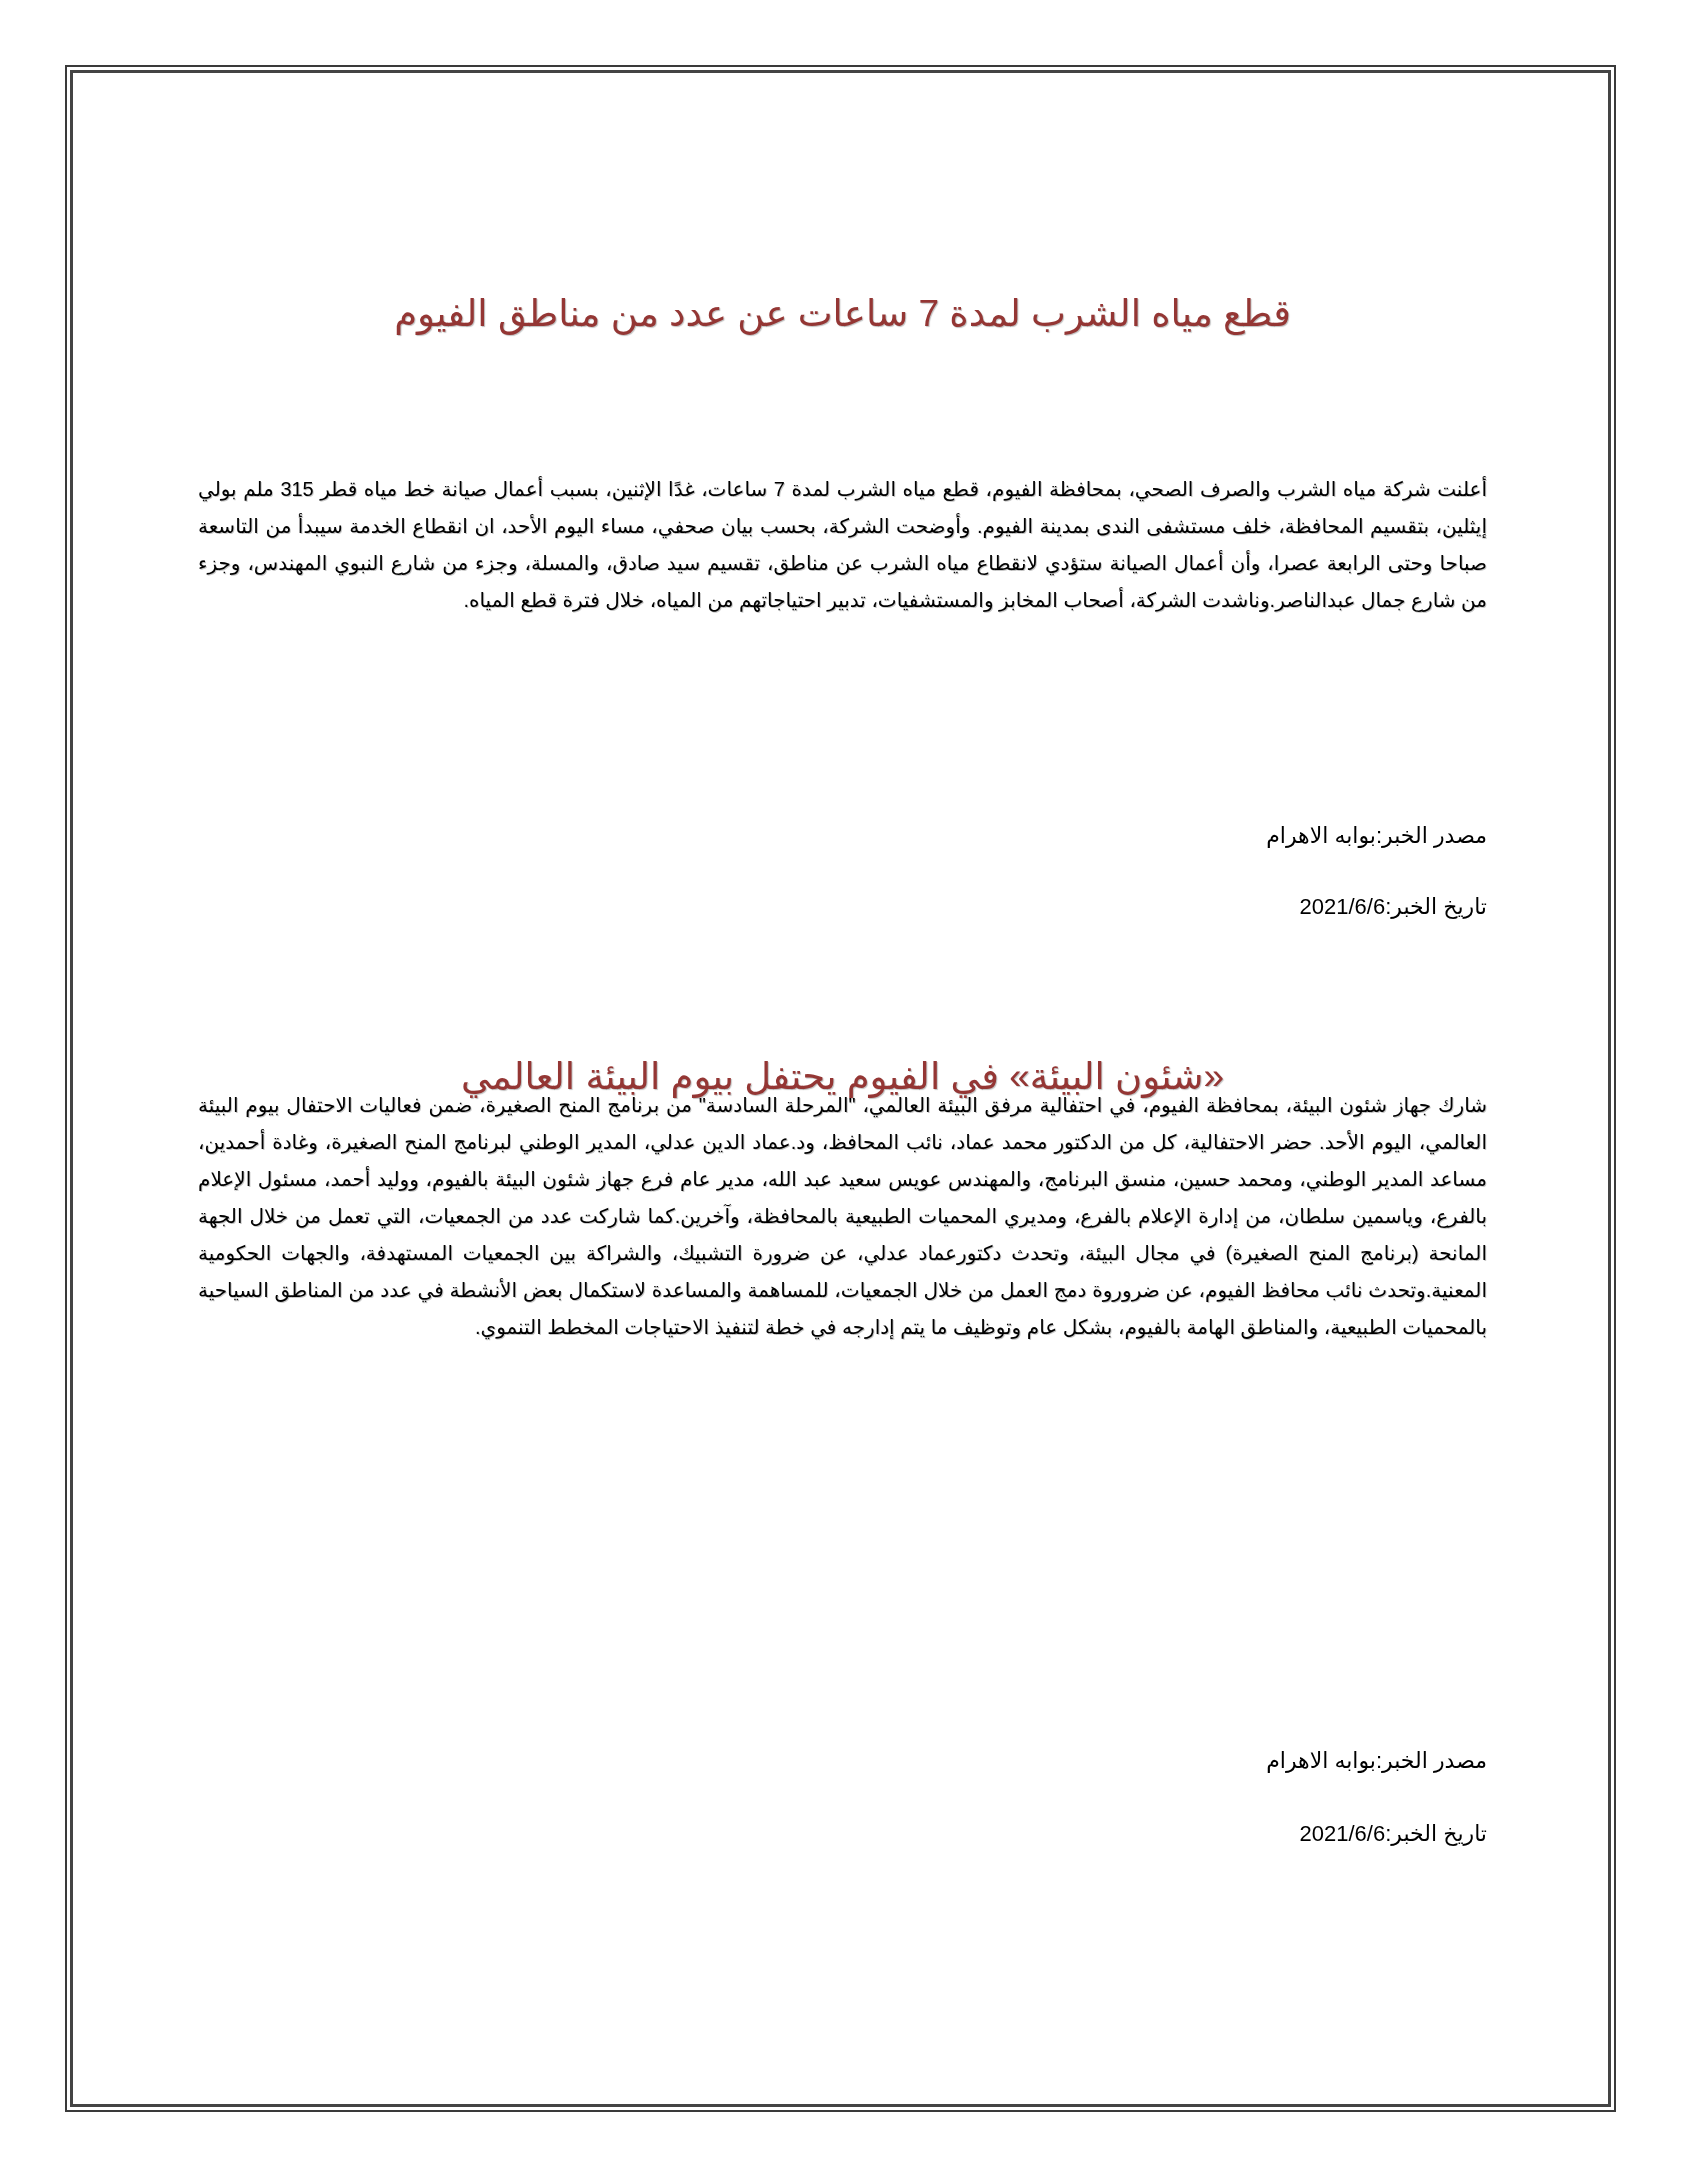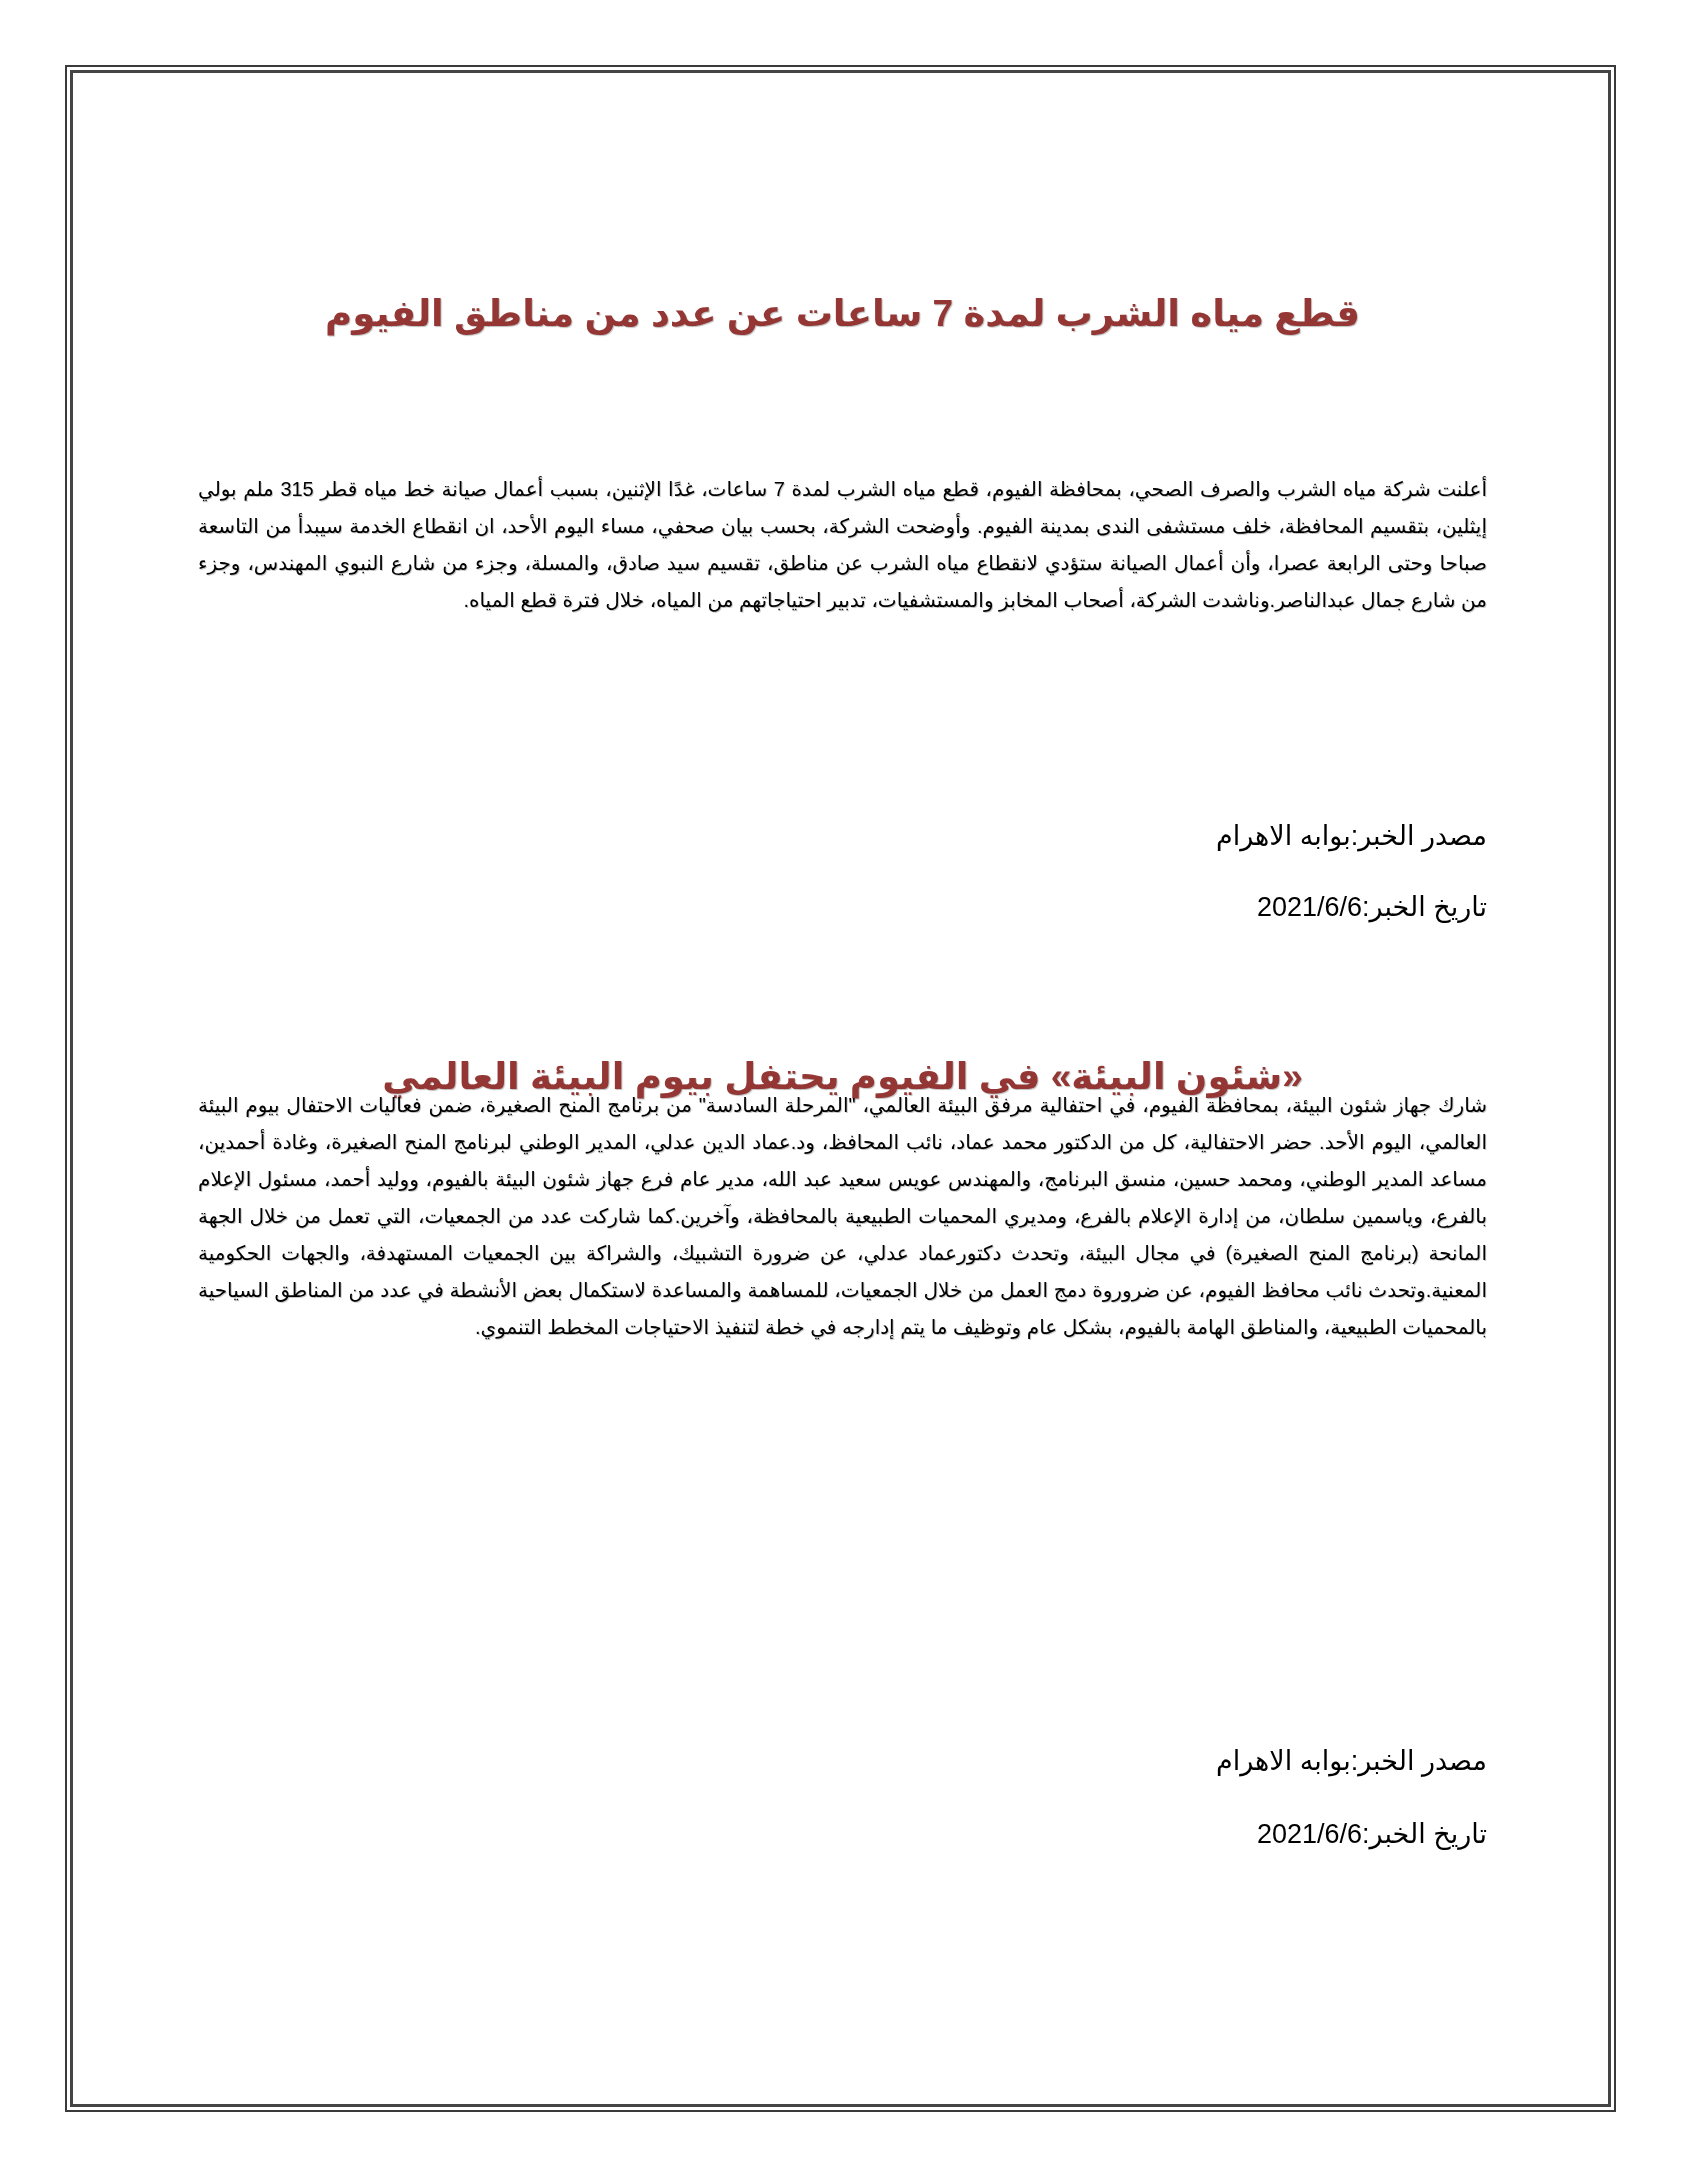--- a/index.html
+++ b/index.html
@@ -39,21 +39,21 @@
       width: 1289px;
       top: 0;
       direction: rtl;
     }
     .headline {
       position: absolute;
       left: 0;
       width: 100%;
       text-align: center;
       color: #943634;
-      font-weight: bold;
+      font-weight: normal;
       font-size: 37px;
       line-height: 50px;
       margin: 0;
       text-shadow: 1px 1px 1px rgba(0,0,0,0.25);
     }
     .h1 { top: 289px; }
     .h2 { top: 1052px; }
     .article-body {
       position: absolute;
       left: 0;
@@ -64,21 +64,21 @@
       text-align: justify;
       text-align-last: right;
       text-shadow: 1px 1px 0 rgba(0,0,0,0.22);
     }
     .p1 { top: 471px; }
     .p2 { top: 1087px; }
     .meta-line {
       position: absolute;
       right: 0;
       margin: 0;
-      font-size: 27px;
+      font-size: 22px;
       line-height: 36px;
       text-align: right;
       white-space: nowrap;
     }
     .src1 { top: 818px; }
     .date1 { top: 889px; }
     .src2 { top: 1743px; }
     .date2 { top: 1816px; }
     .meta-value {
       unicode-bidi: isolate;

